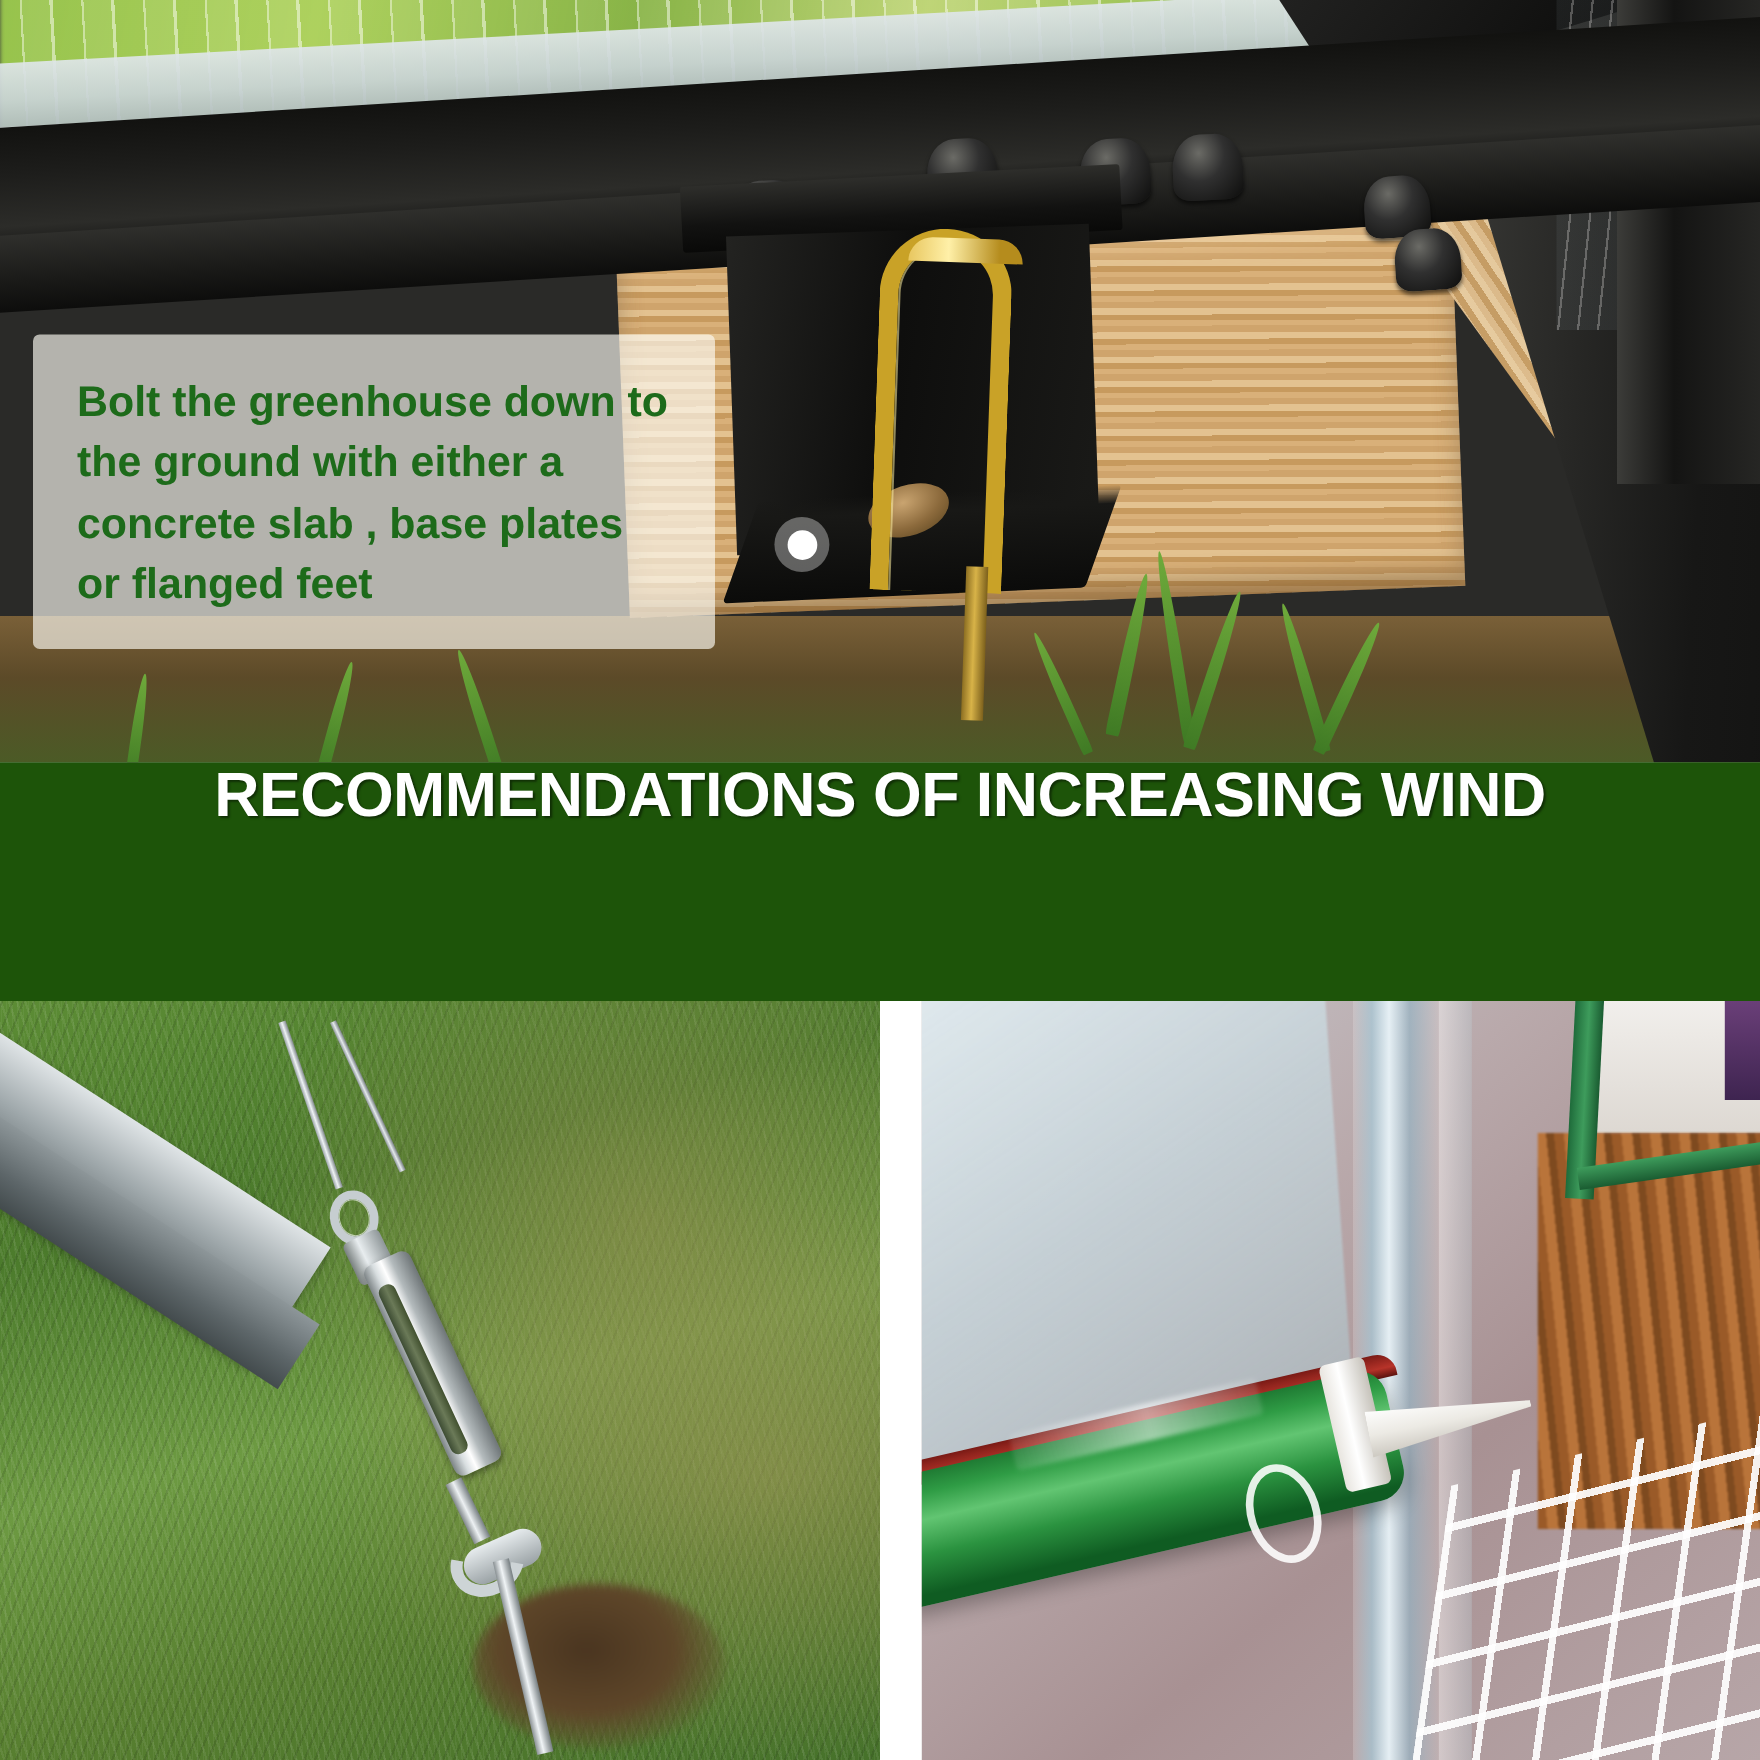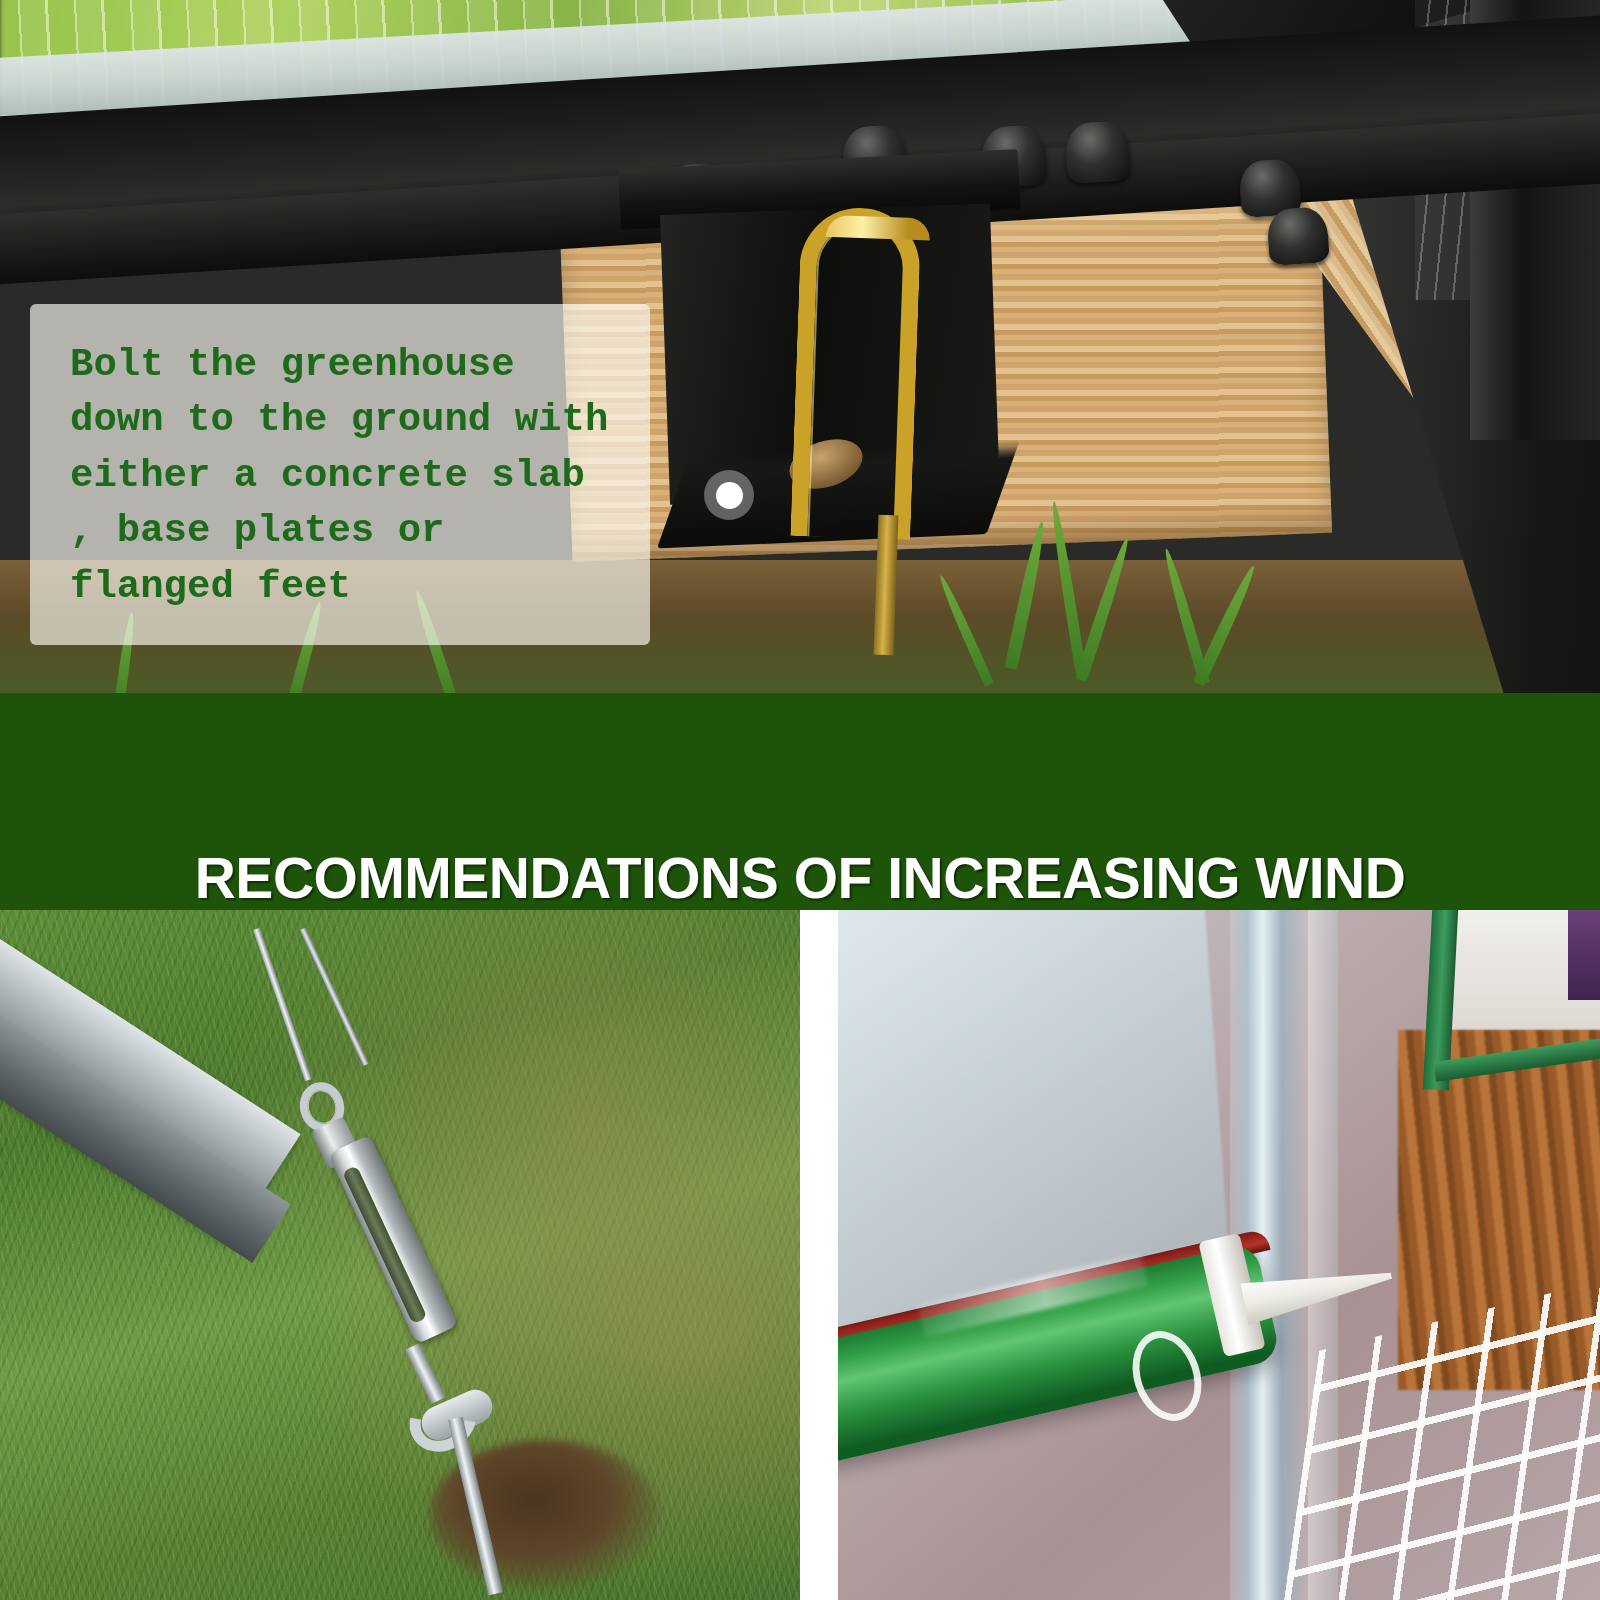--- a/index.html
+++ b/index.html
@@ -164,21 +164,21 @@
     background:radial-gradient(ellipse at 38% 28%, #6b6b66 0%, #303030 42%, #0c0c0b 100%);
     border-radius:40% 40% 26% 26% / 52% 52% 22% 22%;
     box-shadow:0 3px 4px rgba(0,0,0,.6);
   }
 
   
   .banner {
     position:absolute; left:0; top:693px; width:1600px; height:217px;
     background:#1d5409;
     display:flex; flex-direction:column;
-    align-items:center; justify-content:flex-end;
+    align-items:center; justify-content:flex-start;
     padding:0 40px;
   }
   .banner-line {
     color:#ffffff;
     font-family:"Liberation Sans", sans-serif;
     font-weight:bold;
     font-size:57px;
     line-height:1.08;
     letter-spacing:-0.5px;
     text-align:center;
@@ -390,21 +390,21 @@
     position:absolute; left:800px; top:910px; width:38px; height:690px;
     background:#ffffff;
   }
 
   
   .caption {
     position:absolute;
     background:rgba(255,255,255,0.62);
     border-radius:6px;
     color:#1d6b1a;
-    font-family:Liberation Mono, monospace;
+    font-family:Liberation Sans, sans-serif;
     font-weight:bold;
     line-height:1.42;
     text-rendering:optimizeLegibility;
   }
   .caption-top {
     left:30px; top:304px; width:620px;
     padding:34px 36px 30px 40px;
     font-size:39px;
     background:rgba(252,250,243,0.66);
   }

